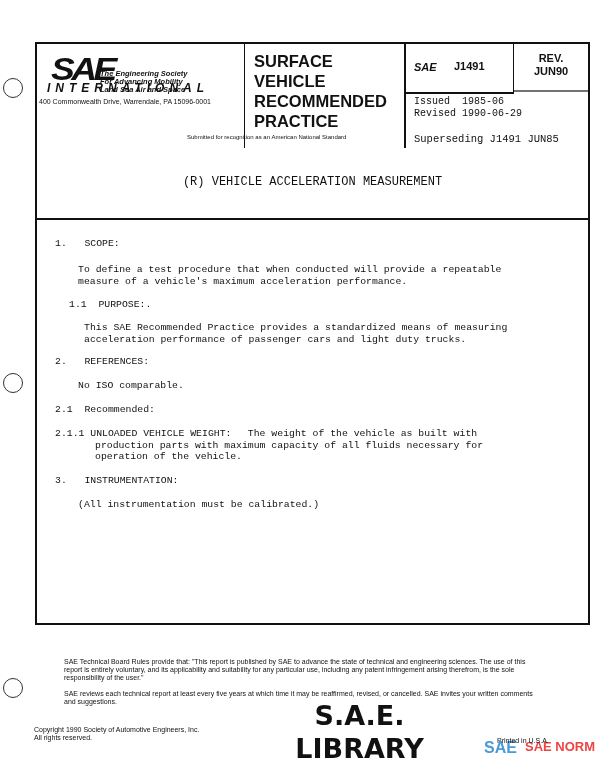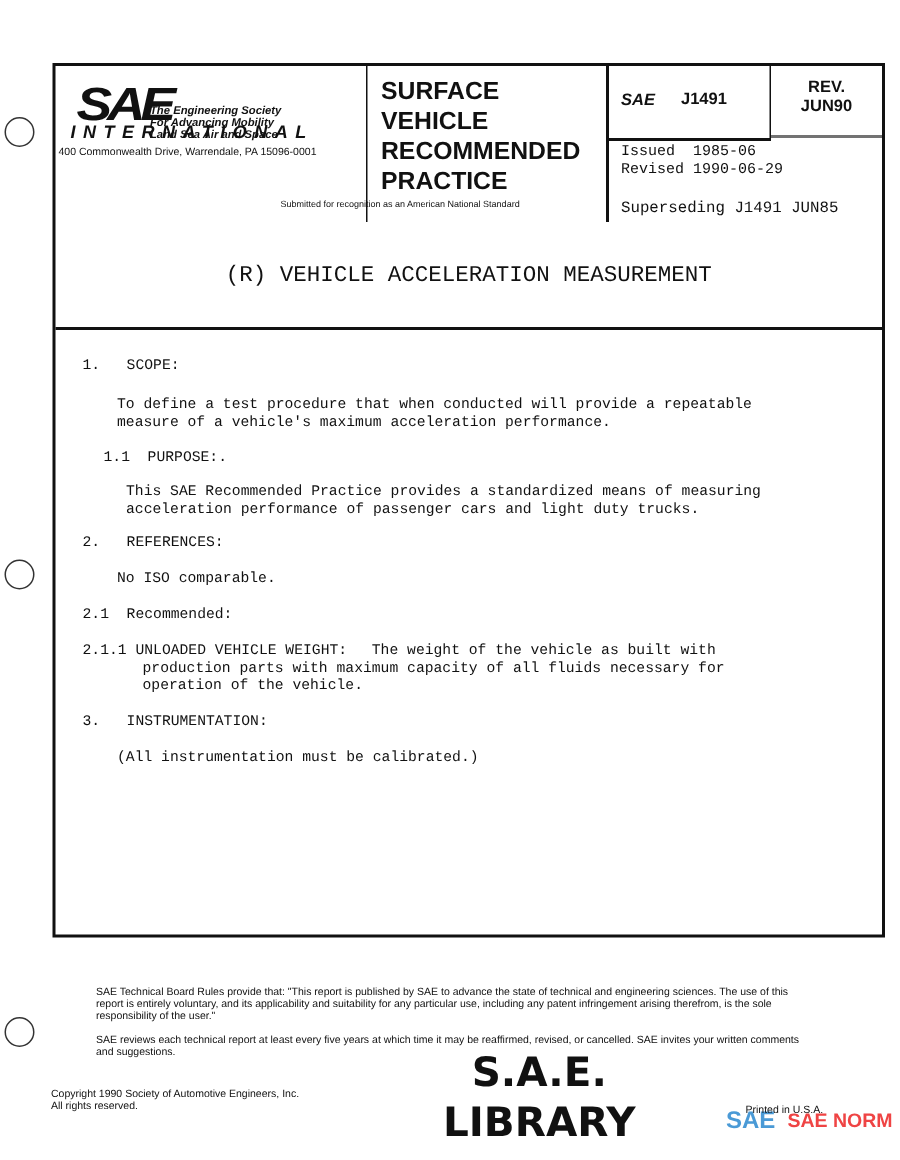--- a/index.html
+++ b/index.html
@@ -16,21 +16,21 @@
   .addr { position:absolute; left:2px; top:54px; font-size:7px; }
   .submitted { position:absolute; left:150px; top:90px; font-size:6px; white-space:nowrap; }
   .svr { position:absolute; left:10px; top:7px; font:bold 16.5px/20px "Liberation Sans", sans-serif; }
   .jbox { position:absolute; left:0; top:0; width:107px; height:48px; border-right:1px solid #111; border-bottom:2px solid #111; }
   .revbox { position:absolute; left:108px; top:0; width:74px; height:48px; border-bottom:2px solid #737373; text-align:center; font:bold 11px/13px "Liberation Sans", sans-serif; padding-top:8px; box-sizing:border-box; }
   .sae-small { position:absolute; left:8px; top:17px; font:italic 900 11px "Liberation Sans", sans-serif; }
   .jnum { position:absolute; left:48px; top:16px; font:bold 11px "Liberation Sans", sans-serif; }
   .mono { font-family:"Liberation Mono", monospace; }
   .issued { position:absolute; left:8px; top:52px; font-size:10px; line-height:12px; }
   .supersede { position:absolute; left:8px; top:89px; font-size:10.5px; }
-  .doc-title { position:absolute; left:0; width:100%; top:27px; text-align:center; font-size:15px; }
+  .doc-title { position:absolute; left:0; width:100%; top:27px; text-align:center; font-size:12px; }
   .body-text { position:absolute; font-family:"Liberation Mono", monospace; font-size:9.8px; line-height:11.5px; white-space:pre; }
   .footer { position:absolute; left:64px; font-size:7px; line-height:8px; width:470px; }
   .library { position:absolute; left:292px; top:699px; font:bold 27px/33px "DejaVu Sans", sans-serif; text-align:center; width:135px; }
   .printed { position:absolute; left:497px; top:737px; font-size:7px; }
   .norm { position:absolute; left:484px; top:739px; color:#4a9ad6; font:900 16px "Liberation Sans", sans-serif; }
   .norm2 { position:absolute; left:525px; top:739px; color:#ef4444; font:bold 13px "Liberation Sans", sans-serif; }
 </style>
 </head>
 <body>
 

